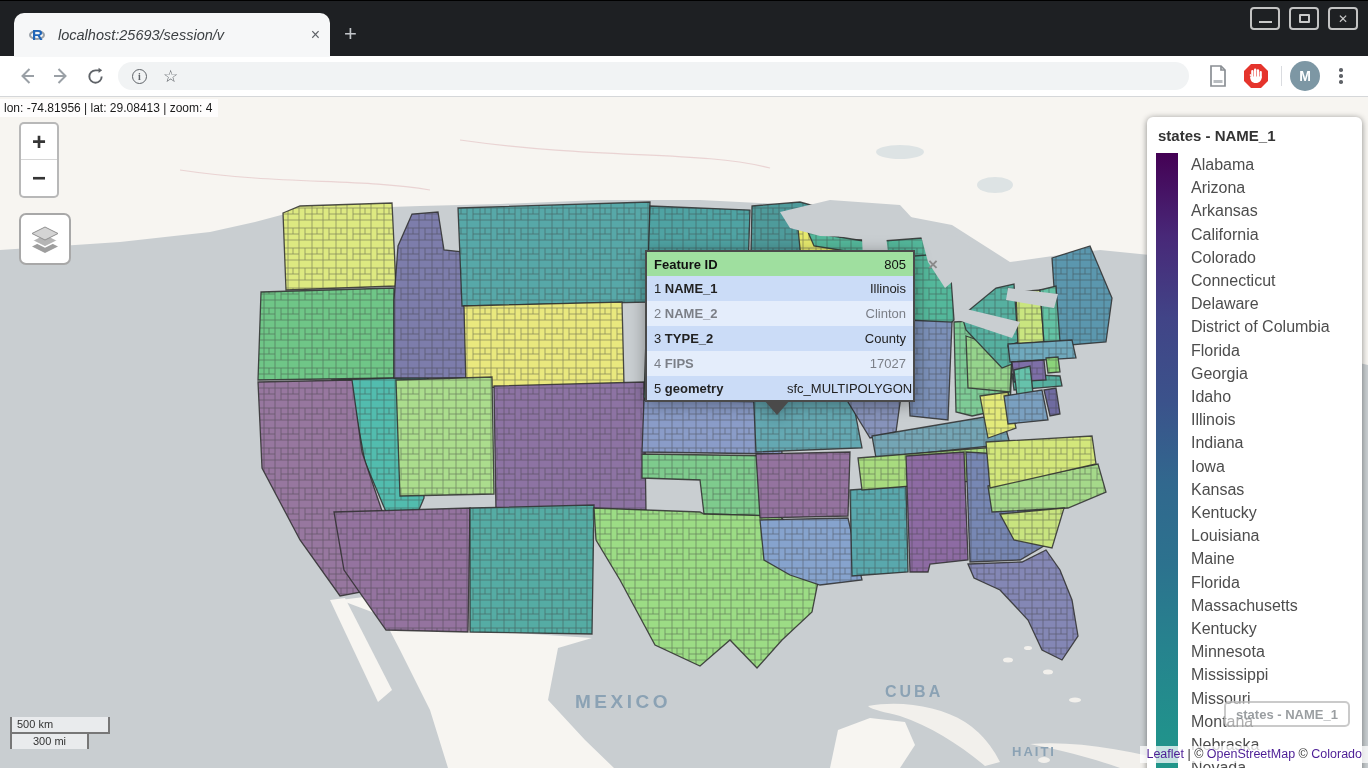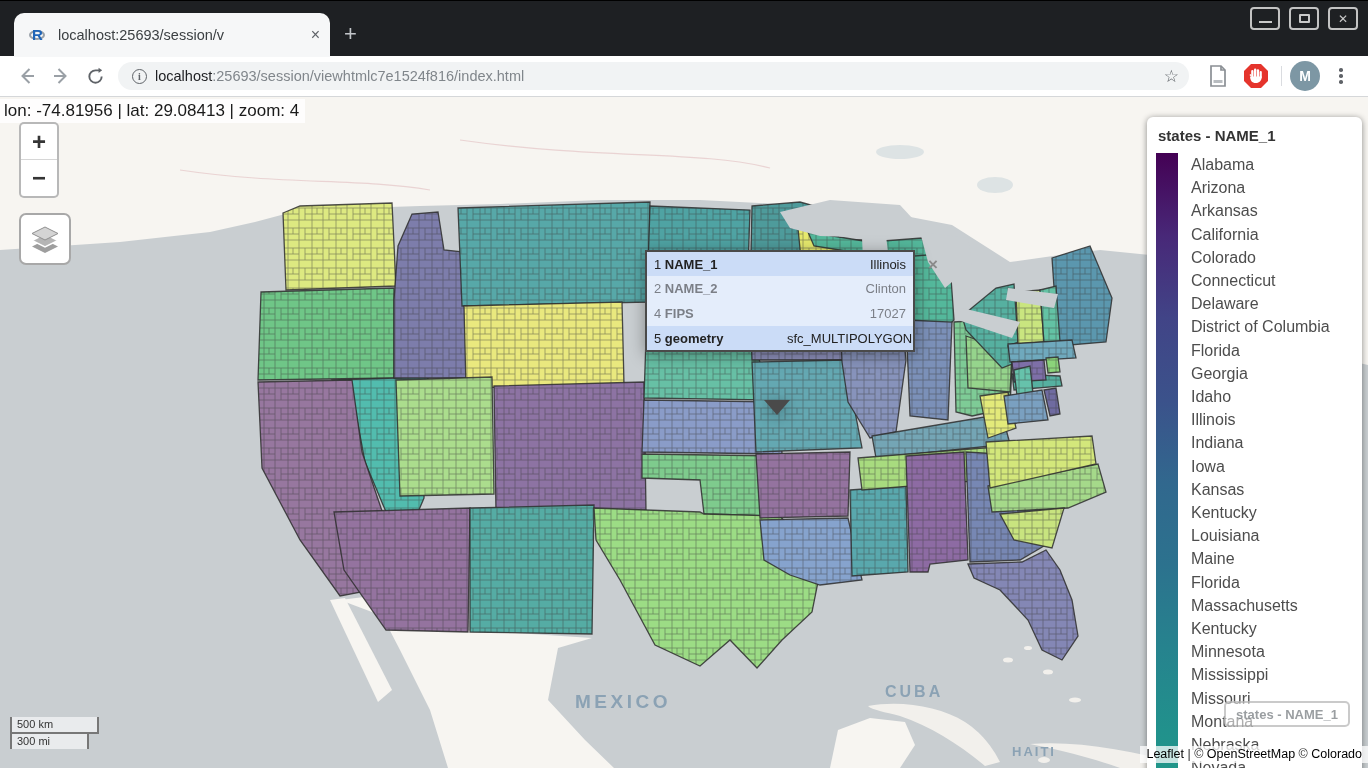--- a/index.html
+++ b/index.html
@@ -11,21 +11,21 @@
   .winbtns { position:absolute; right:10px; top:6px; display:flex; gap:9px; }
   .winbtn { width:30px; height:23px; border:2px solid #c3c3c3; border-radius:4px; color:#c9c9c9;
             display:flex; align-items:center; justify-content:center; font-size:12px; line-height:1; }
   .winbtn .bar { width:13px; height:2px; background:#c9c9c9; margin-top:6px; }
   .winbtn .sq  { width:11px; height:9px; border:2px solid #c9c9c9; border-radius:1px; }
   .tab { position:absolute; left:14px; top:12px; width:316px; height:44px; background:#f6f7f8;
          border-radius:10px 10px 0 0; display:flex; align-items:center; padding:0 10px 0 14px; }
   .favicon { width:20px; height:20px; position:relative; margin-right:10px; flex:0 0 auto; }
   .favicon .ring { position:absolute; left:1px; top:5px; width:16px; height:10px; border:2.5px solid #98a0a8; border-radius:50%; }
   .favicon .R { position:absolute; left:4px; top:1px; font-size:15px; font-weight:bold; color:#1f65b8; }
-  .tab-title { font-size:14.5px; color:#3c4043; white-space:nowrap; overflow:hidden; flex:1 1 auto;
+  .tab-title { font-size:14.5px; color:#3c4043; white-space:nowrap; overflow:hidden; flex:1 1 auto;font-style:italic;
                -webkit-mask-image:linear-gradient(90deg,#000 85%,transparent); }
   .tab-close { color:#5f6368; font-size:16px; margin-left:6px; flex:0 0 auto; }
   .newtab { position:absolute; left:344px; top:22px; color:#c2c5c9; font-size:22px; line-height:22px; }
 
   .toolbar { height:41px; background:#ffffff; border-bottom:1px solid #d5d7d9; display:flex; align-items:center; padding:0 10px; }
   .navic { width:34px; height:30px; display:flex; align-items:center; justify-content:center; flex:0 0 auto; }
   .urlbar { flex:1 1 auto; height:28px; background:#f1f3f4; border-radius:14px; margin:0 8px 0 6px;
             display:flex; align-items:center; padding:0 10px; }
   .info-ic { width:15px; height:15px; border:1.6px solid #5f6368; border-radius:50%; color:#5f6368;
              font-size:10px; font-weight:bold; display:flex; align-items:center; justify-content:center; margin:0 8px 0 4px; font-family:"Liberation Serif",serif; }
@@ -37,39 +37,39 @@
   .divider { width:1px; height:20px; background:#dadce0; margin:0 8px; }
   .avatar { width:30px; height:30px; border-radius:50%; background:#7d97a4; color:#fff; font-size:14px; font-weight:bold;
             display:flex; align-items:center; justify-content:center; }
   .dots { display:flex; flex-direction:column; gap:2.5px; }
   .dots i { width:3.5px; height:3.5px; border-radius:50%; background:#5f6368; }
 
   
   .content { position:relative; width:1368px; height:671px; overflow:hidden; background:#c9ced1; }
   .mapsvg { position:absolute; left:0; top:0; }
 
-  .coordsbar { position:absolute; left:0; top:2px; background:rgba(255,255,255,0.82); font-size:17px;
+  .coordsbar { position:absolute; left:0; top:2px; background:rgba(255,255,255,0.82); font-size:12px;
                color:#1a1a1a; padding:2px 6px 2px 4px; z-index:650; }
 
   .zoomctl { position:absolute; left:19px; top:25px; width:40px; background:#fff; border:2px solid rgba(0,0,0,0.28);
              border-radius:5px; z-index:650; }
   .zoombtn { height:36px; display:flex; align-items:center; justify-content:center; font-size:24px; font-weight:bold; color:#353535; }
   .zoombtn:first-child { border-bottom:1px solid #d6d6d6; }
 
   .layersctl { position:absolute; left:19px; top:116px; width:52px; height:52px; background:#fff; border:2px solid #a8a8a8;
                border-radius:7px; display:flex; align-items:center; justify-content:center; z-index:650; }
 
   .scalectl { position:absolute; left:10px; bottom:19px; z-index:650; font-size:11px; color:#333; }
   .scaleline { background:rgba(255,255,255,0.6); border:2px solid #777; border-top:none; padding:1px 5px 0 5px; height:17px; white-space:nowrap; }
-  .scaleline.mi { border-top:2px solid #777; border-bottom:none; margin-top:-2px; width:79px; }
-  .scaleline.km { width:89px; }
+  .scaleline.mi { border-top:2px solid #777; border-bottom:none; margin-top:-2px; width:79px;text-align:center; }
+  .scaleline.km { width:100px; }
 
   .attrib { position:absolute; right:0; bottom:5px; background:rgba(255,255,255,0.75); font-size:12.5px; color:#333;
             padding:1px 6px 2px 6px; z-index:900; white-space:nowrap; }
-  .attrib a { color:#000000; text-decoration:none; }
+  .attrib a { color:#4c1d95; text-decoration:none; }
 
   .ghostbox { position:absolute; right:18px; top:604px; width:126px; height:26px; background:rgba(255,255,255,0.55);
               border:2px solid rgba(150,150,150,0.5); border-radius:5px; z-index:860; display:flex; align-items:center;
               justify-content:center; font-size:13px; font-weight:bold; color:rgba(120,125,130,0.75); }
 
   
   .legend { position:absolute; right:6px; top:20px; width:215px; height:700px; background:#fff; border-radius:6px;
             box-shadow:0 1px 6px rgba(0,0,0,0.45); z-index:800; padding:10px 10px 10px 9px; overflow:hidden; }
   .legend-title { font-size:15px; font-weight:bold; color:#333; margin:0 0 9px 2px; }
   .legend-body { display:flex; }
@@ -129,21 +129,20 @@
         </svg>
     </span>
     <span class="navic">
       <svg width="19" height="19" viewBox="0 0 20 20">
           <path d="M16.5 10 A6.5 6.5 0 1 1 10 3.5 H14" stroke="#5f6368" stroke-width="2" fill="none"></path>
           <path d="M13.2 0.8 L17 3.5 L13.2 6.4 Z" fill="#5f6368"></path>
         </svg>
     </span>
     <div class="urlbar">
       <span class="info-ic">i</span>
-      <span class="url"><span class="host">localhost</span><span class="rest">:25693/session/viewhtmlc7e1524f816/index.html</span></span>
       <span class="star">☆</span>
     </div>
     <span class="tool-ic">
       <svg width="18" height="22" viewBox="0 0 18 22">
           <path d="M2 1 H12 L16 5 V21 H2 Z" fill="#fff" stroke="#8a8f94" stroke-width="1.7"></path>
           <path d="M12 1 L12 5 L16 5" fill="none" stroke="#8a8f94" stroke-width="1.7"></path>
           <rect x="4.5" y="15" width="9" height="3" fill="#b8bcc0"></rect>
         </svg>
     </span>
     <span class="tool-ic">
@@ -332,27 +331,35 @@
     </div>
 
     <div class="scalectl">
       <div class="scaleline km">500 km</div>
       <div class="scaleline mi">300 mi</div>
     </div>
 
     <div class="popup">
       <table>
         <tbody id="popupBody">
+            <tr class="hd">
+              <td class="k">Feature ID</td>
+              <td class="v">805</td>
+            </tr>
             <tr class="odd">
               <td class="k">1 <b>NAME_1</b></td>
               <td class="v">Illinois</td>
             </tr>
             <tr class="even">
               <td class="k">2 <b>NAME_2</b></td>
               <td class="v">Clinton</td>
+            </tr>
+            <tr class="odd">
+              <td class="k">3 <b>TYPE_2</b></td>
+              <td class="v">County</td>
             </tr>
             <tr class="even">
               <td class="k">4 <b>FIPS</b></td>
               <td class="v">17027</td>
             </tr>
             <tr class="odd">
               <td class="k">5 <b>geometry</b></td>
               <td class="v">sfc_MULTIPOLYGON</td>
             </tr>
           </tbody>

